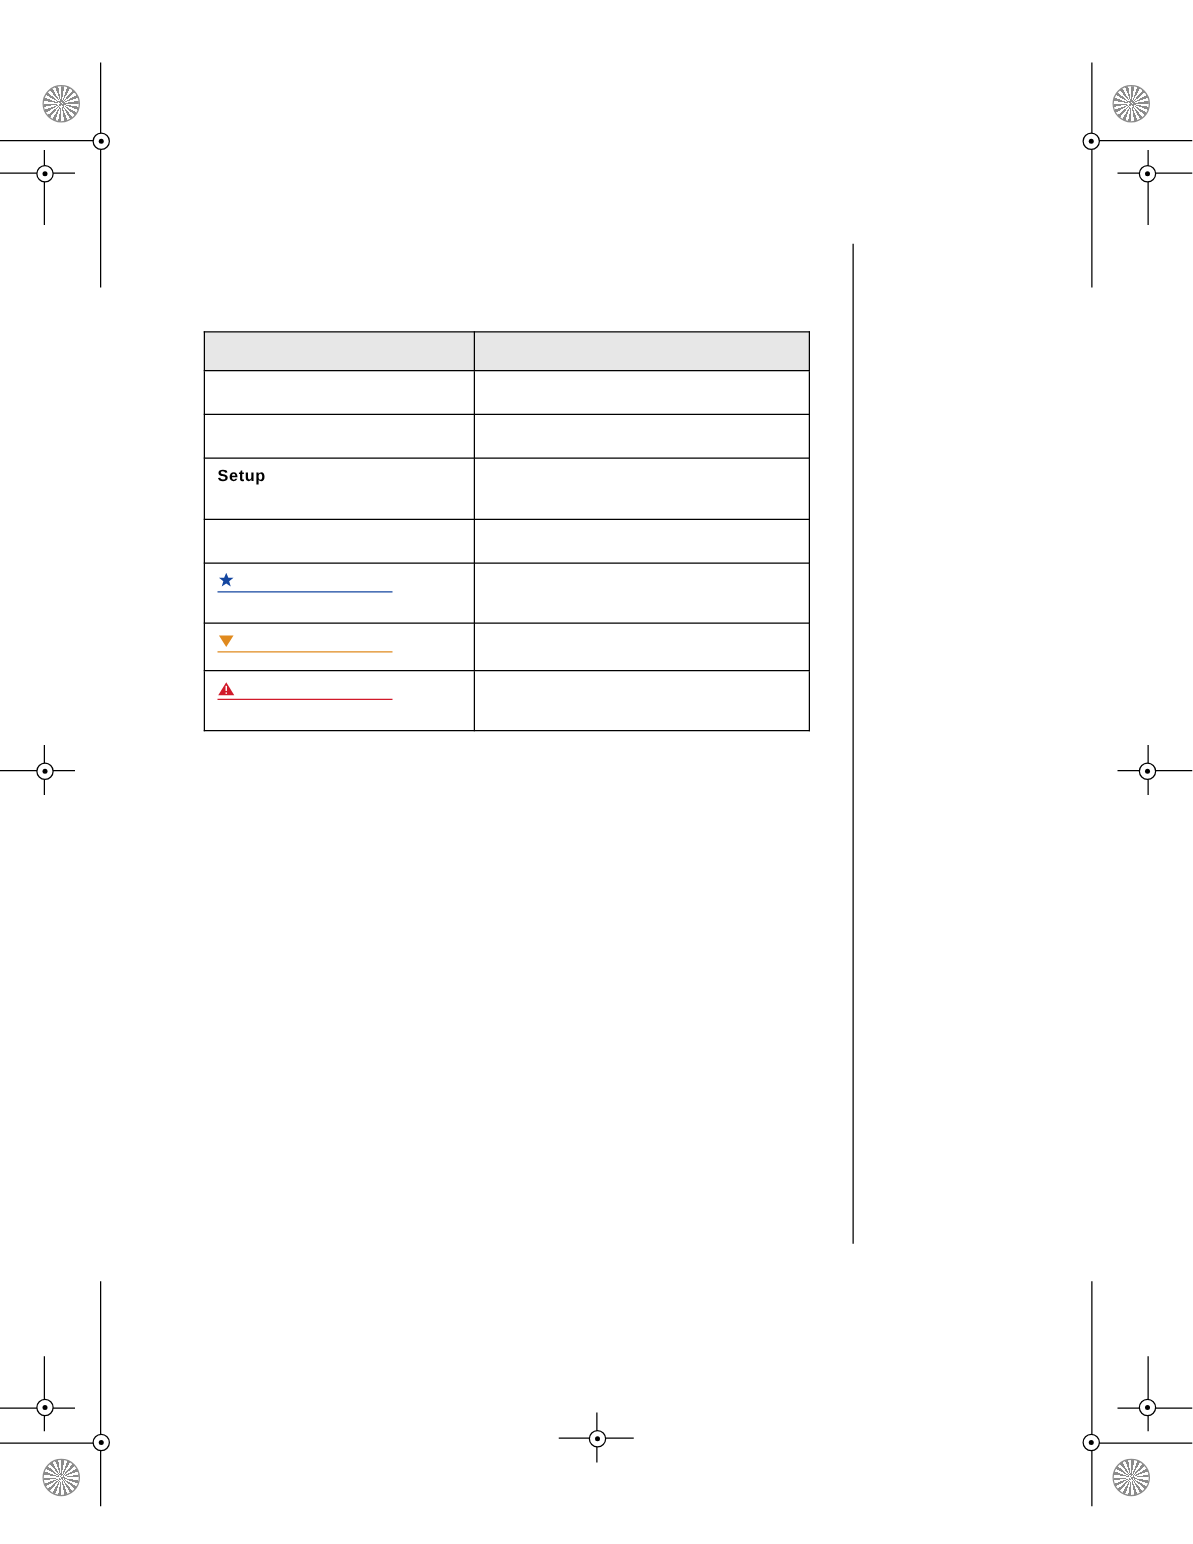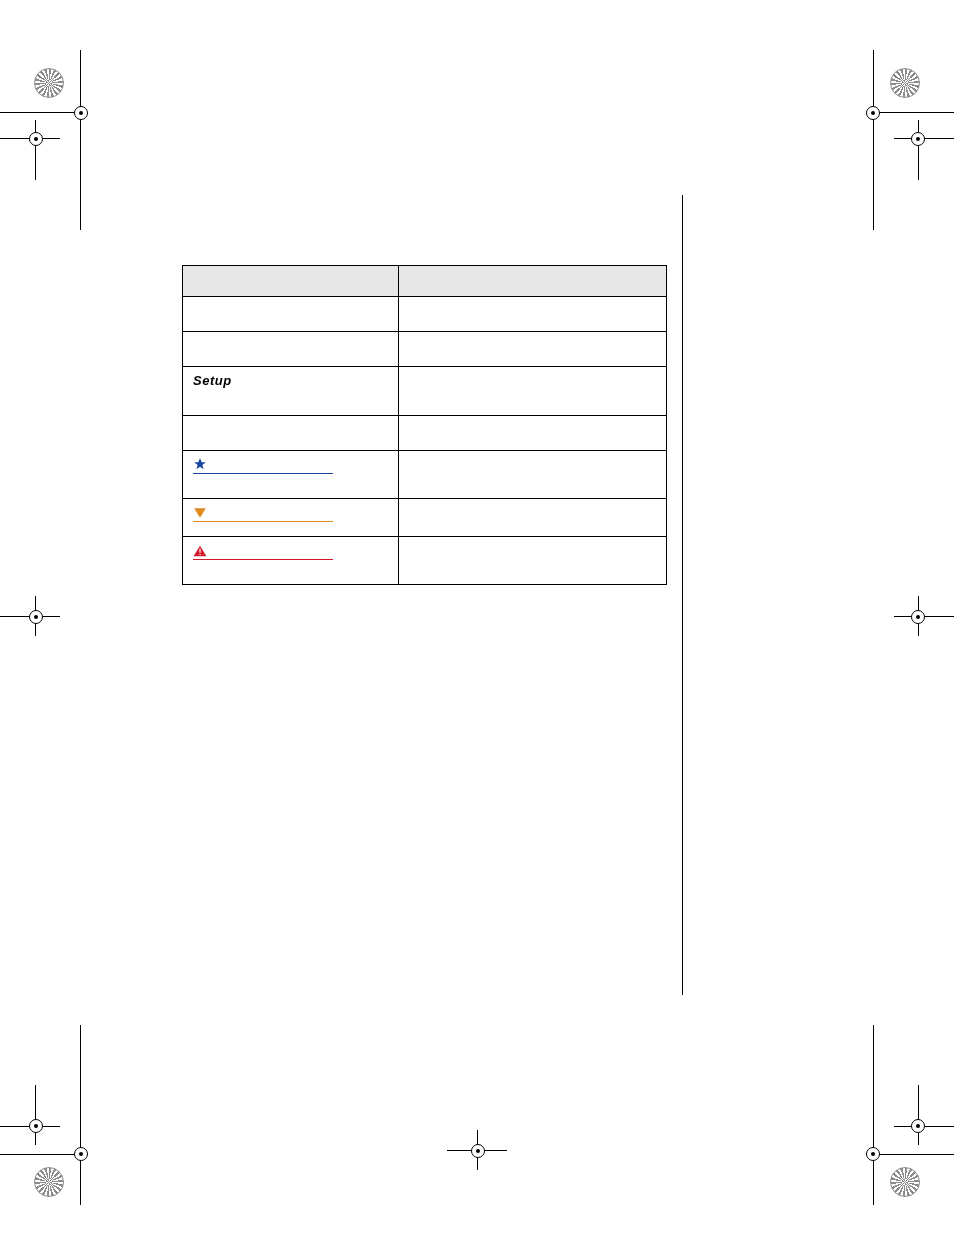--- a/index.html
+++ b/index.html
@@ -53,24 +53,23 @@
     border-radius: 50%;
     background:
       repeating-conic-gradient(#000 0deg 10deg, #fff 10deg 20deg);
     border: 1px solid #000;
     opacity: 0.45;
   }
 
   
   .page {
     position: absolute;
-    left: 182px;
+    left: 163px;
     top: 195px;
     width: 505px;
-    font-style: italic;
   }
   .right-rule {
     position: absolute;
     left: 682px;
     top: 195px;
     width: 0;
     height: 800px;
     border-left: 1px solid #000;
   }
 

